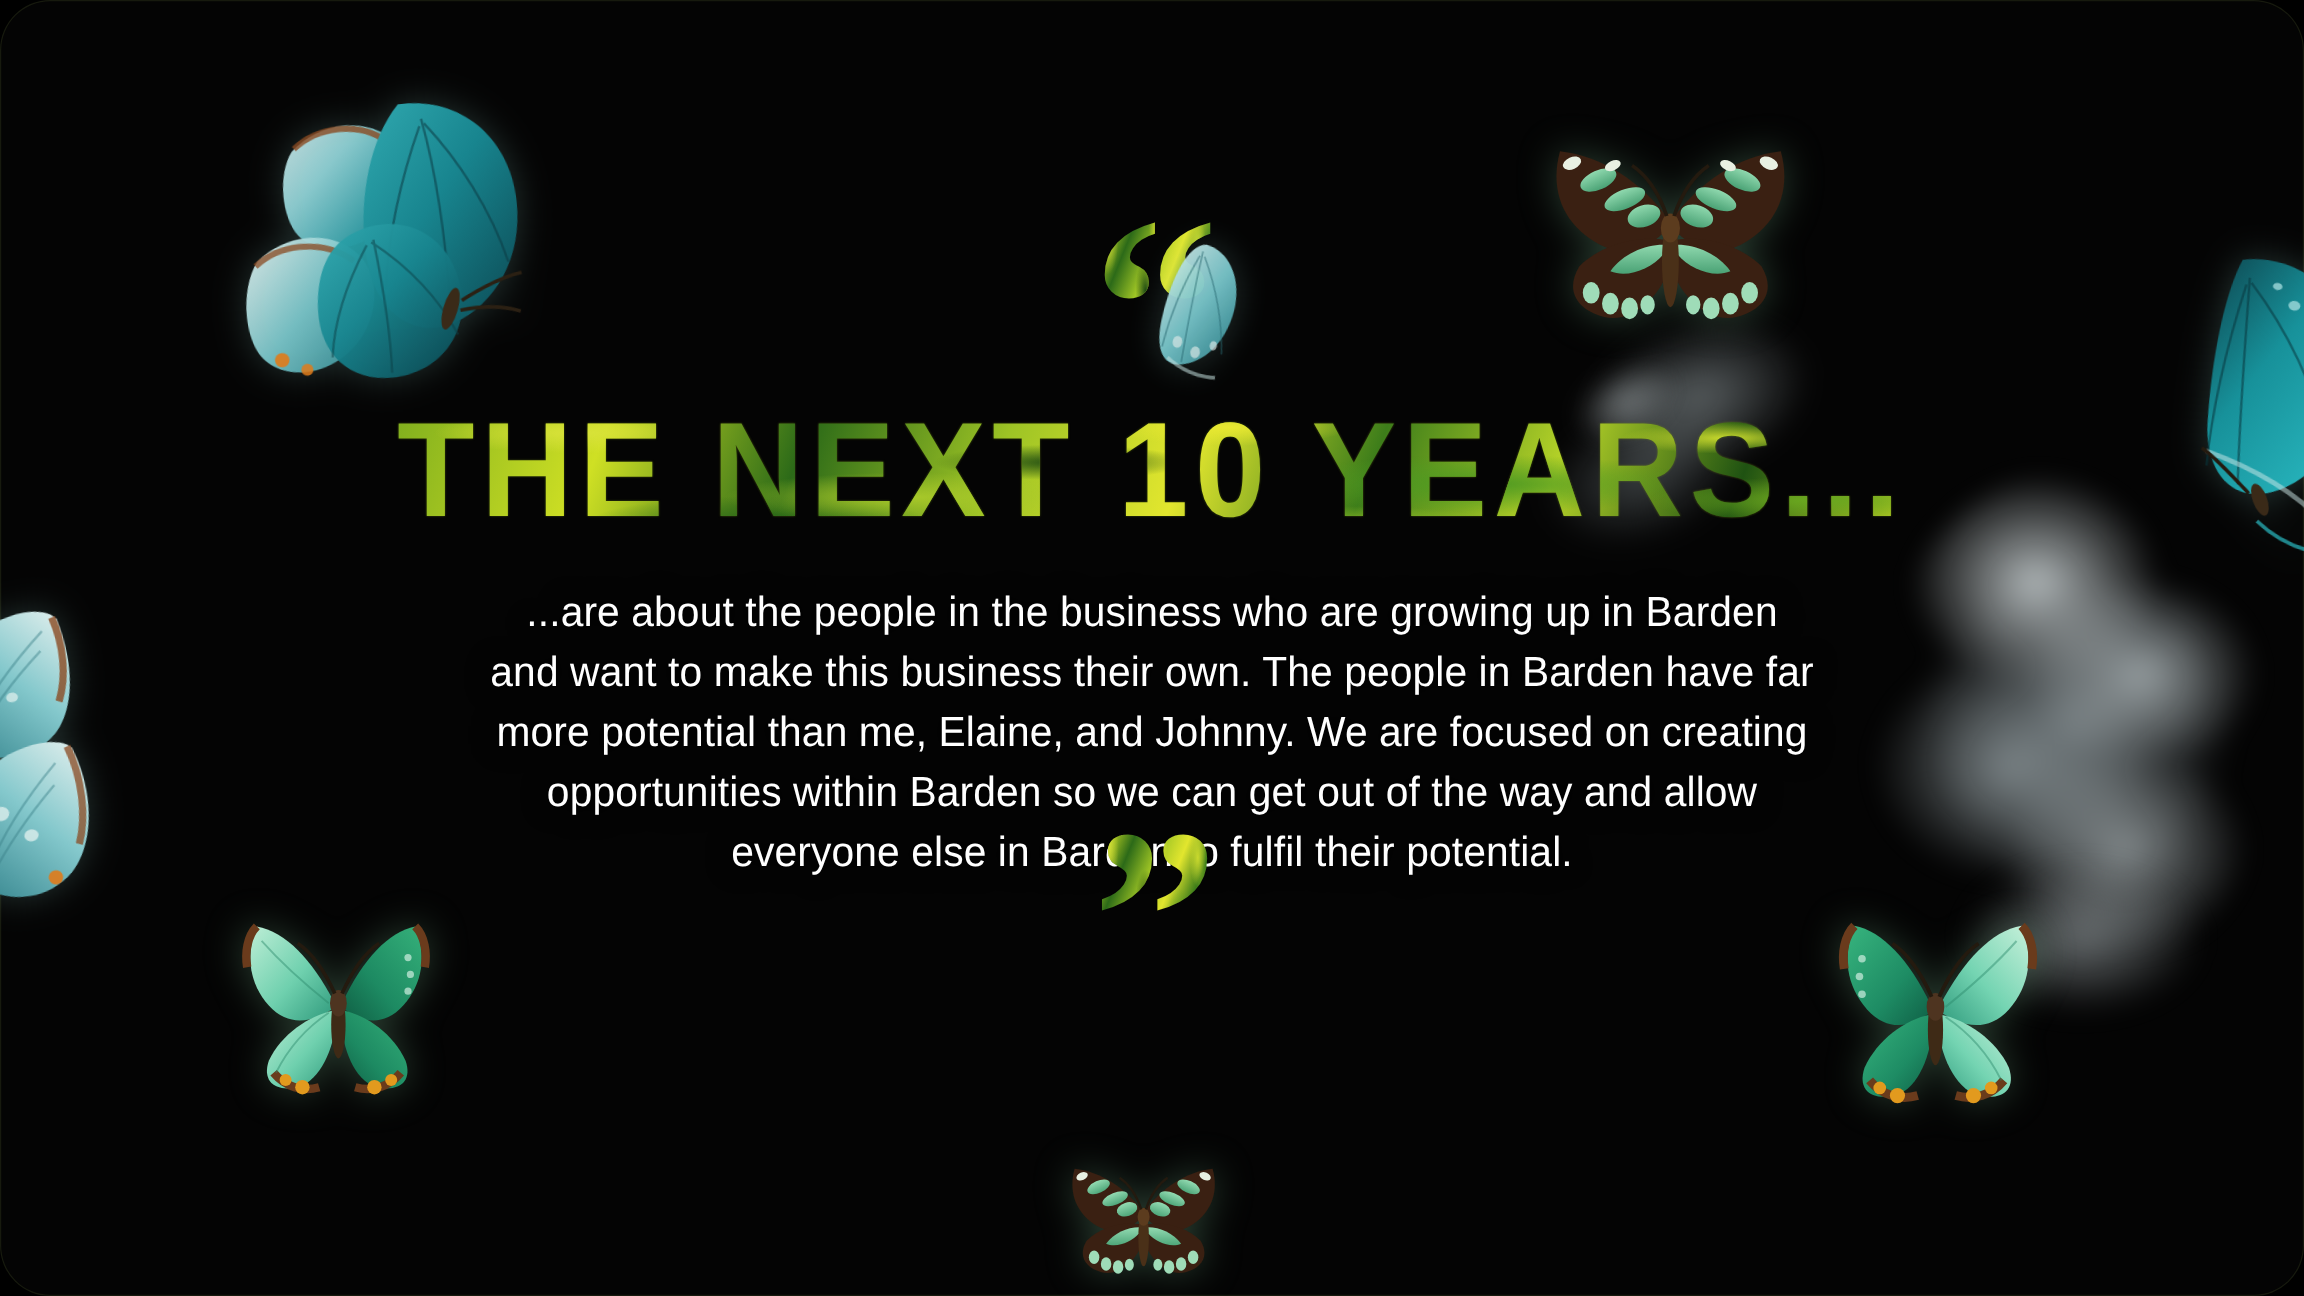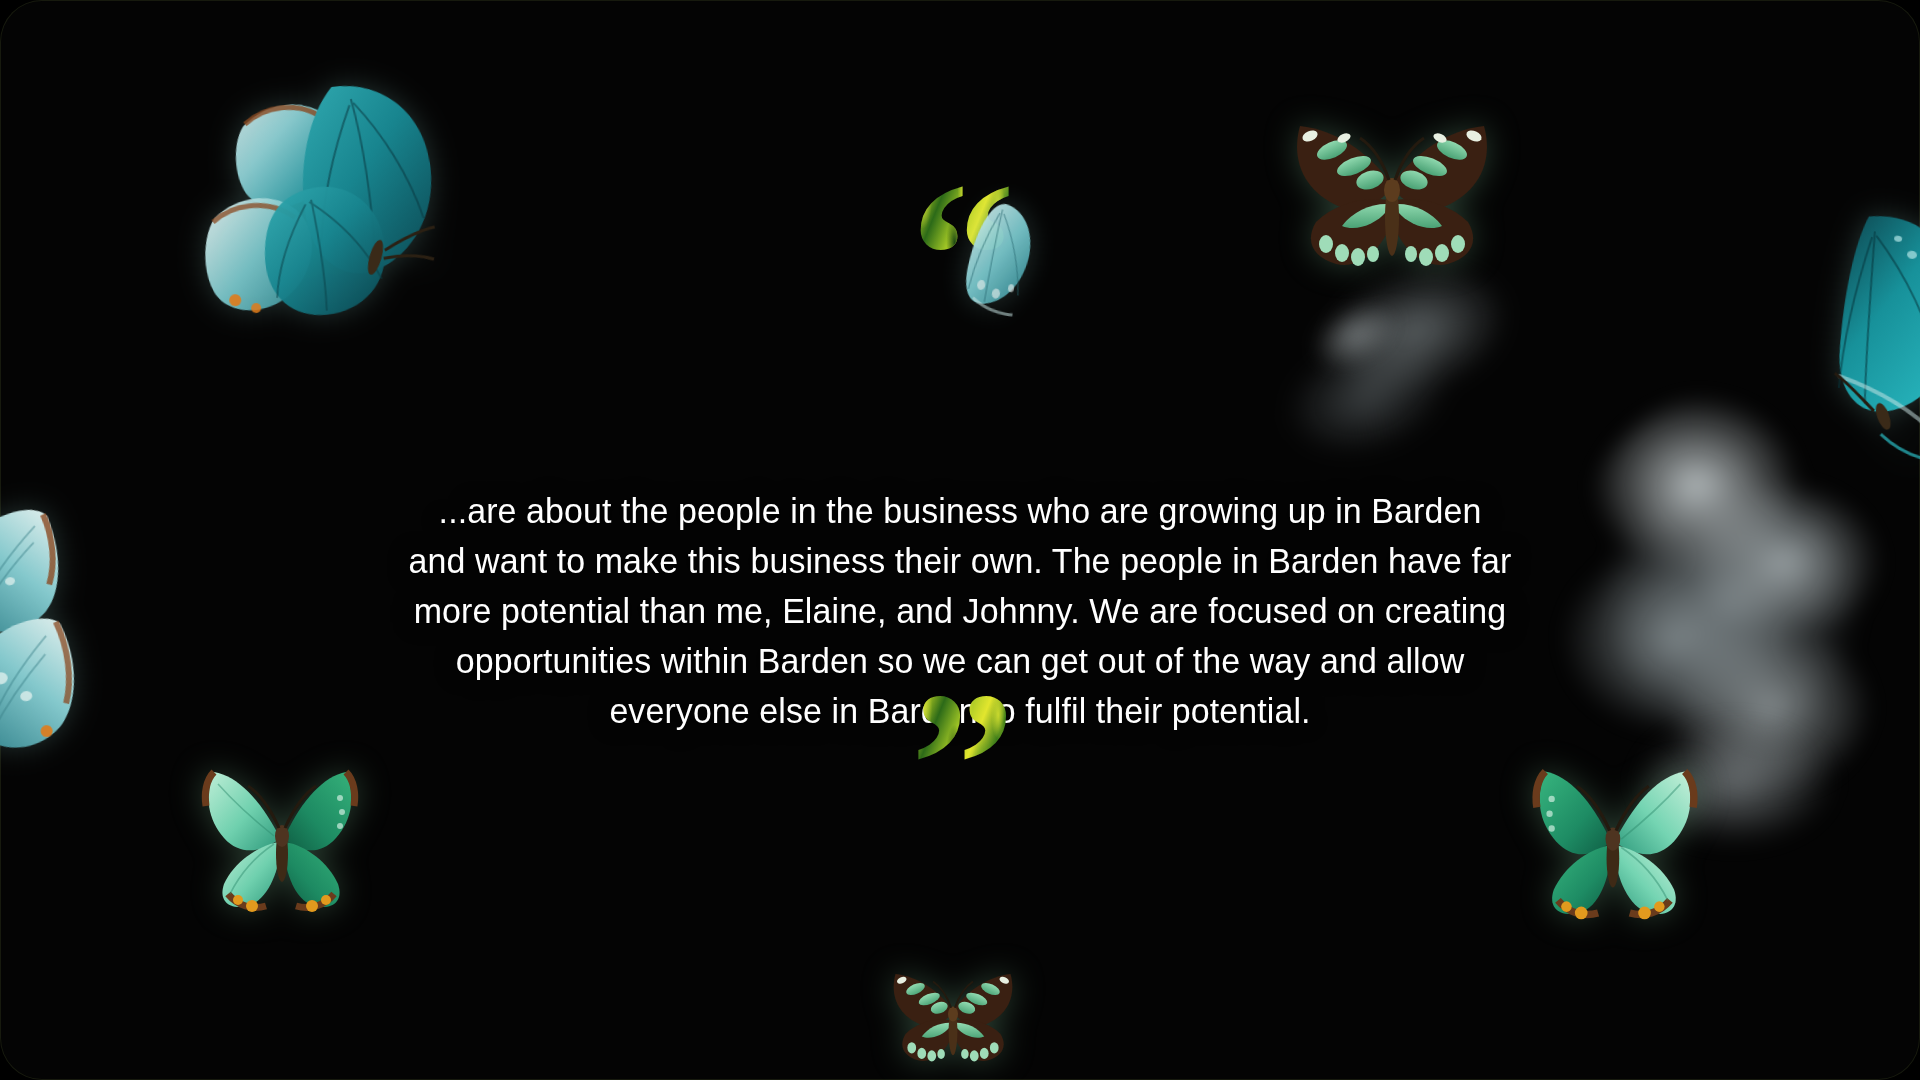--- a/index.html
+++ b/index.html
@@ -465,20 +465,23 @@
       </g>
       <g fill="#eaf6f4" opacity=".65">
         <ellipse cx="24" cy="88" rx="4" ry="5"></ellipse>
           <ellipse cx="40" cy="94" rx="4" ry="5"></ellipse>
         <ellipse cx="54" cy="86" rx="3" ry="4"></ellipse>
       </g>
       <path d="M18 102 C30 110 46 114 60 112" stroke="#cfeceb" stroke-width="3" fill="none" opacity=".55"></path>
     </svg>
   </div>
 
+  <div class="headline-wrap">
+    <span class="headline leaf-fill">THE NEXT 10 YEARS...</span>
+  </div>
 
   <div class="body-copy">
     <span style="display: block;">...are about the people in the business who are growing up in Barden</span>
     <span style="display: block;">and want to make this business their own. The people in Barden have far</span>
     <span style="display: block;">more potential than me, Elaine, and Johnny. We are focused on creating</span>
     <span style="display: block;">opportunities within Barden so we can get out of the way and allow</span>
     <span style="display: block;">everyone else in Barden to fulfil their potential.</span>
   </div>
 
   <div class="quote quote-close">

